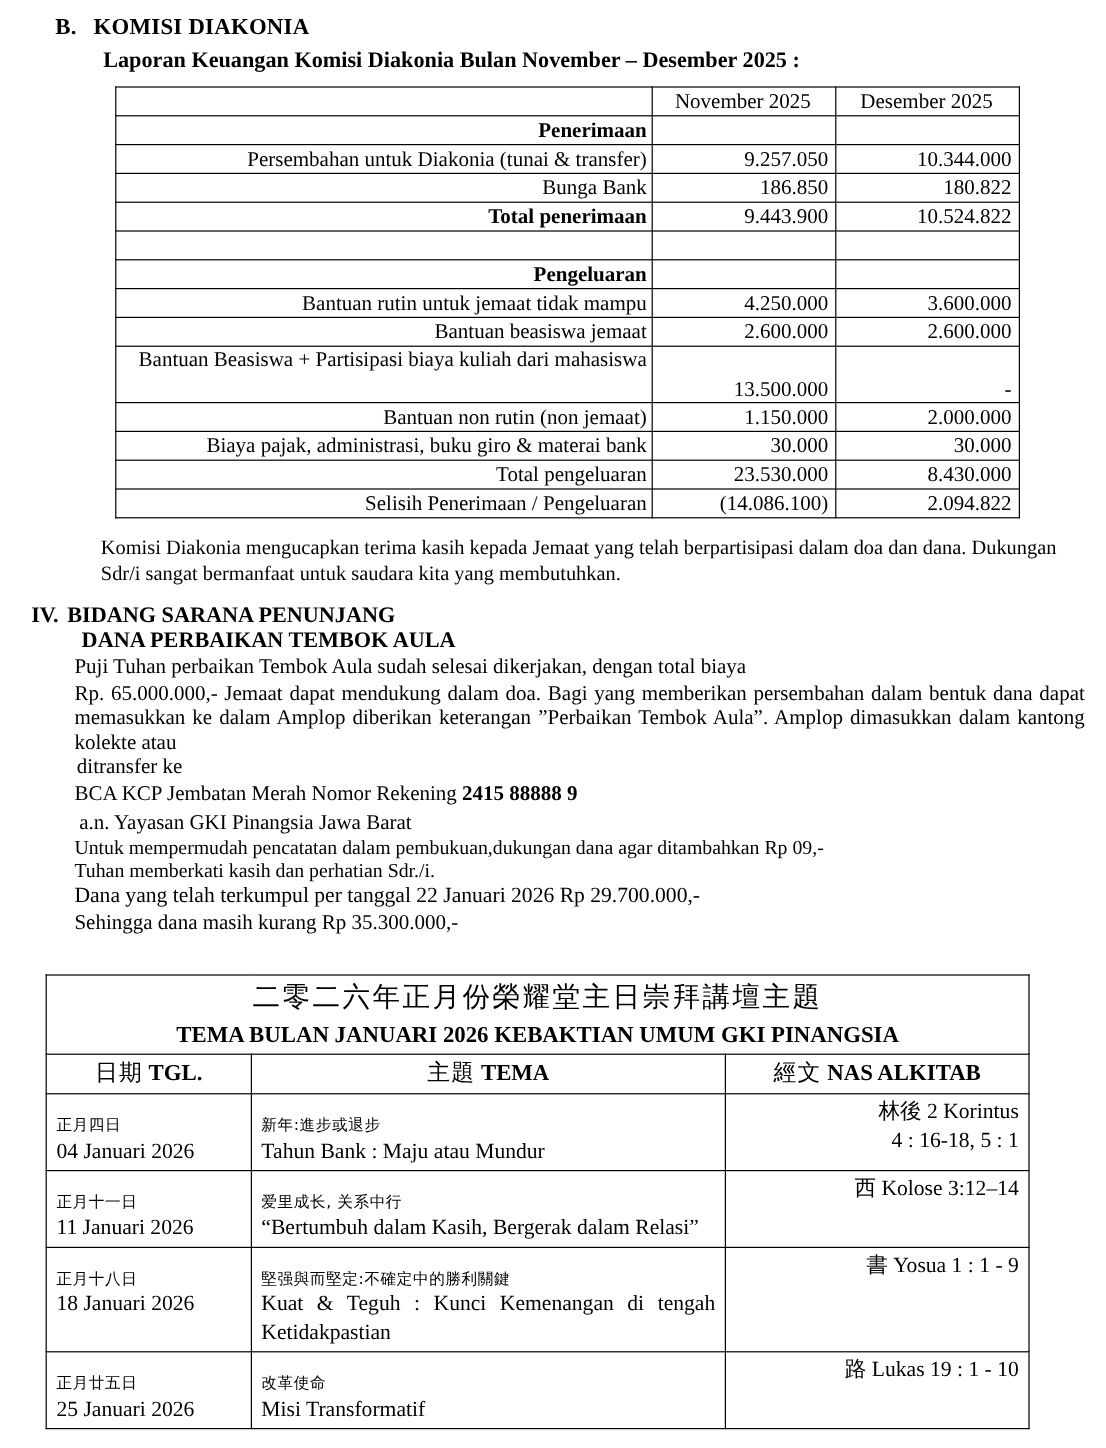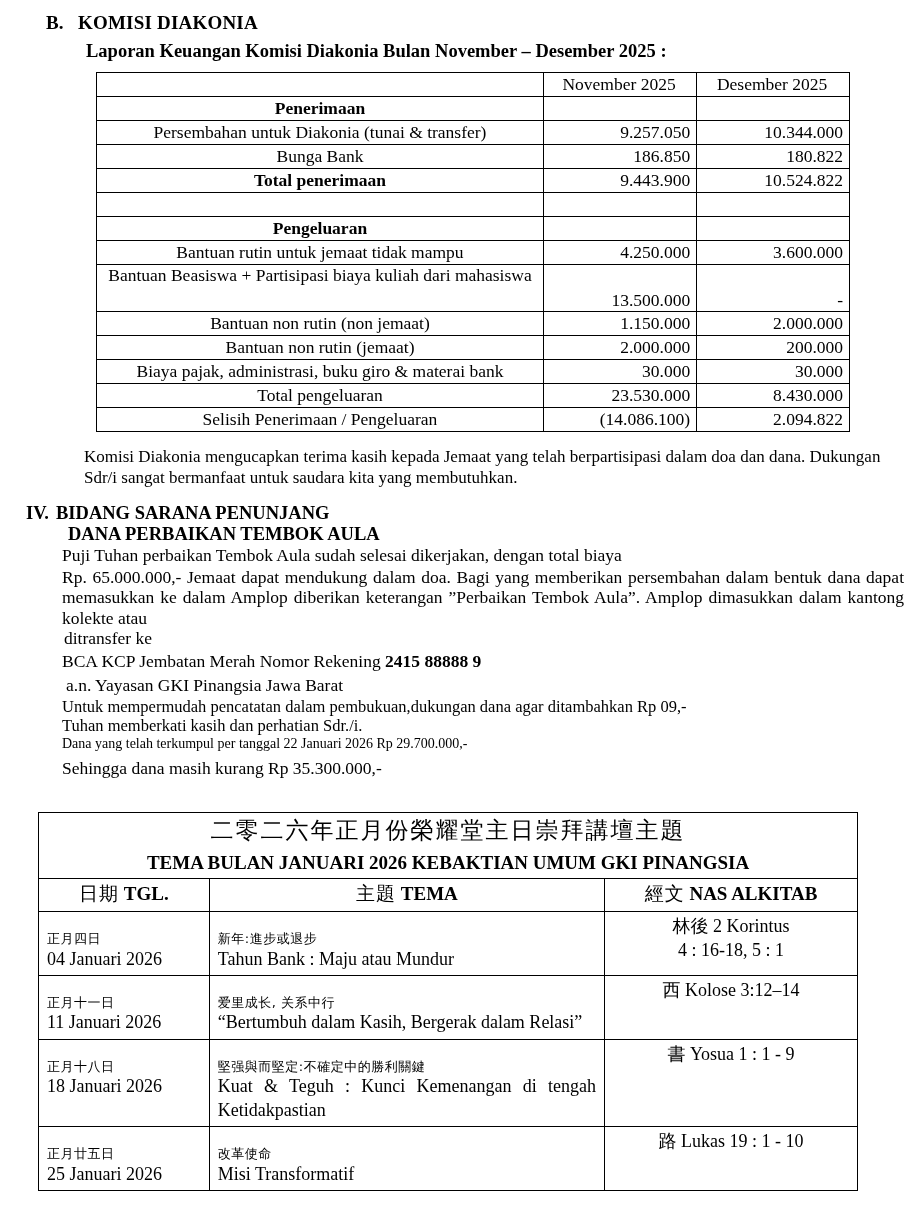--- a/index.html
+++ b/index.html
@@ -56,21 +56,21 @@
     font-size: 17.5px;
     line-height: 1.05;
   }
   table.fin td {
     border: 1.3px solid #000;
     padding: 0px 4px 1px 4px;
     height: 22px;
     vertical-align: middle;
     white-space: nowrap;
   }
-  table.fin td.desc { width: 452px; text-align: center; }
+  table.fin td.desc { width: 452px; text-align: right; }
   table.fin td.num  { width: 148px; text-align: right; padding-right: 6px; }
   table.fin td.b    { font-weight: bold; }
   table.fin tr.blank td { height: 22px; }
   table.fin td.two-line { white-space: normal; line-height: 1.08; padding-top:1px; }
   table.fin tr.tall td { height: 44px; vertical-align: top; }
   table.fin tr.tall td.num { vertical-align: bottom; padding-bottom: 2px; }
 
   
   .thanks {
     position: absolute;
@@ -146,21 +146,21 @@
   .line-tuhan {
     position: absolute;
     left: 62px;
     top: 716px;
     font-size: 16.5px;
   }
   .line-dana {
     position: absolute;
     left: 62px;
     top: 736px;
-    font-size: 14px;
+    font-size: 18px;
   }
   .line-sehingga {
     position: absolute;
     left: 62px;
     top: 758px;
     font-size: 17.5px;
   }
 
   
   table.sched {
@@ -217,21 +217,21 @@
     font-size: 18px;
     line-height: 1.3;
     display: block;
   }
   .id-line.just {
     text-align: justify;
     text-justify: inter-word;
   }
   .cell-date { width: 162px; text-align: left; }
   .cell-tema { width: 400px; text-align: left; }
-  .cell-nas  { width: 248px; text-align: center; }
+  .cell-nas  { width: 248px; text-align: right; }
   .nas-row { font-size: 18px; line-height: 1.35; display: block; }
 </style>
 </head>
 <body>
 
 <div class="page">
 
   <div class="sec-b">
     <span class="lbl">B.</span><span class="sec-b-title">KOMISI DIAKONIA</span>
   </div>
@@ -272,34 +272,34 @@
       <tr>
         <td class="desc b">Pengeluaran</td>
         <td class="num"></td>
         <td class="num"></td>
       </tr>
       <tr>
         <td class="desc">Bantuan rutin untuk jemaat tidak mampu</td>
         <td class="num">4.250.000</td>
         <td class="num">3.600.000</td>
       </tr>
+      <tr>
+        <td class="desc">Bantuan beasiswa jemaat</td>
+        <td class="num">2.600.000</td>
+        <td class="num">2.600.000</td>
+      </tr>
       <tr class="tall">
         <td class="desc two-line">Bantuan Beasiswa + Partisipasi biaya kuliah dari mahasiswa</td>
         <td class="num">13.500.000</td>
         <td class="num">-</td>
       </tr>
       <tr>
         <td class="desc">Bantuan non rutin (non jemaat)</td>
         <td class="num">1.150.000</td>
         <td class="num">2.000.000</td>
-      </tr>
-      <tr>
-        <td class="desc">Bantuan non rutin (jemaat)</td>
-        <td class="num">2.000.000</td>
-        <td class="num">200.000</td>
       </tr>
       <tr>
         <td class="desc">Biaya pajak, administrasi, buku giro &amp; materai bank</td>
         <td class="num">30.000</td>
         <td class="num">30.000</td>
       </tr>
       <tr>
         <td class="desc">Total pengeluaran</td>
         <td class="num">23.530.000</td>
         <td class="num">8.430.000</td>

